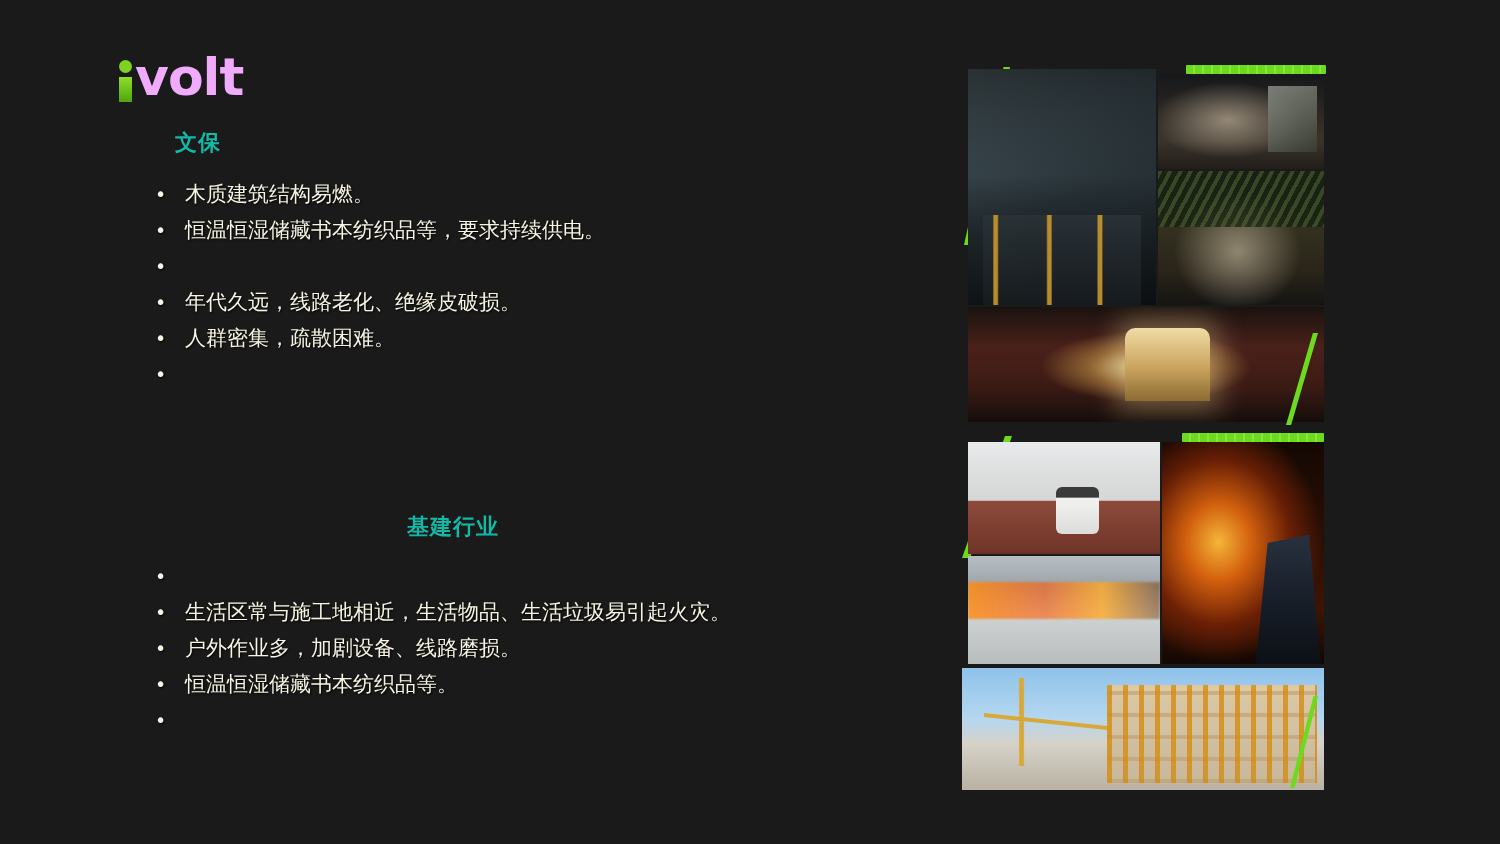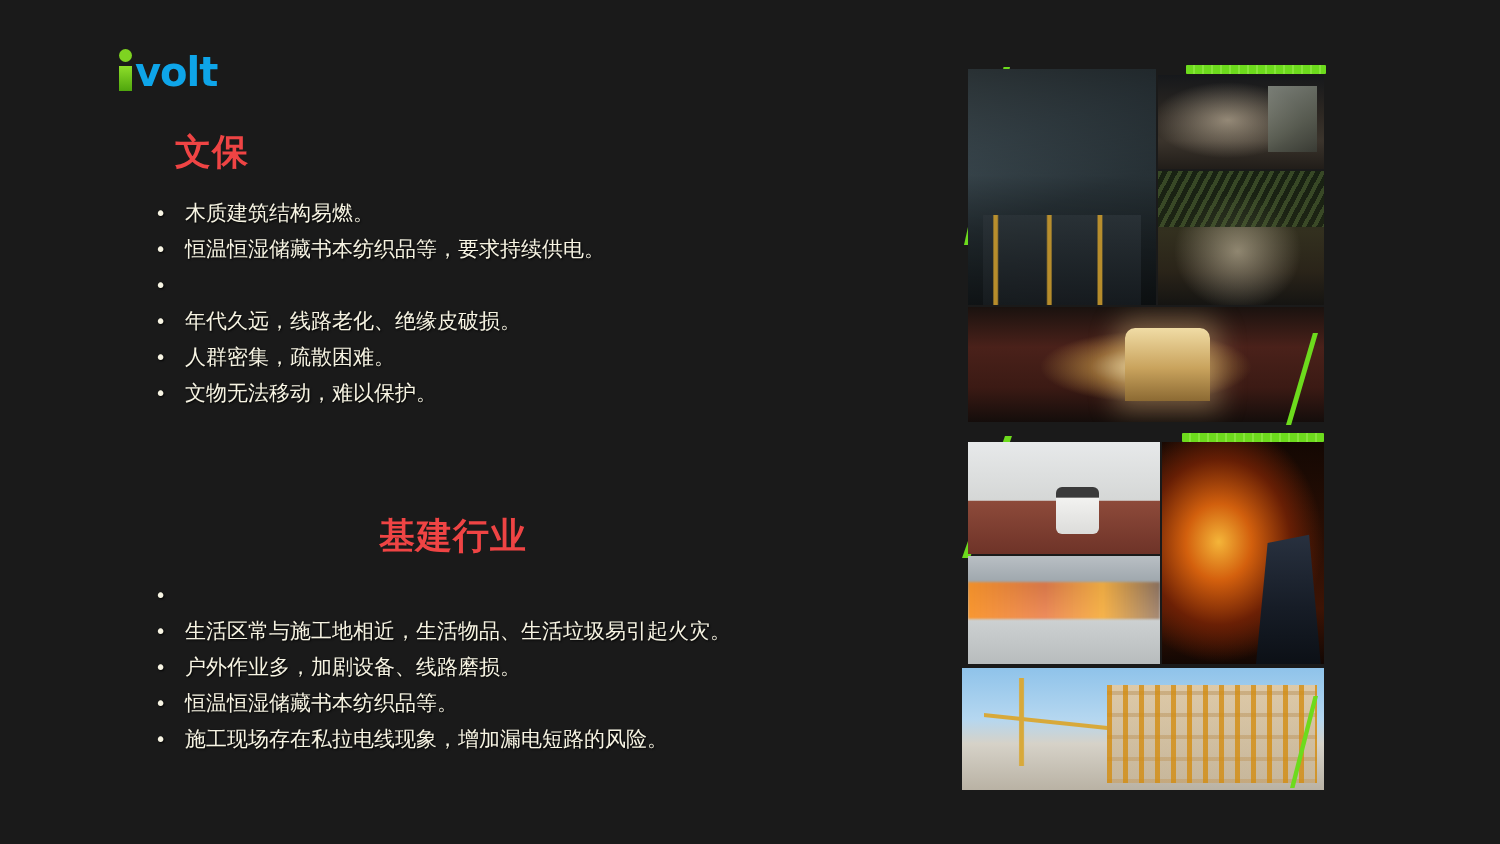--- a/index.html
+++ b/index.html
@@ -18,35 +18,35 @@
   }
   .logo-i .dot {
     position:absolute; left:1px; top:0; width:13px; height:13px;
     border-radius:50%; background:#7ed321;
   }
   .logo-i .stem {
     position:absolute; left:1px; top:17px; width:13px; height:25px;
     background:linear-gradient(180deg,#8ede2a 0%,#4fa60d 100%);
   }
   .logo-word {
-    font-size:40px; font-weight:bold; color:#0ea5e9;
+    font-size:52px; font-weight:bold; color:#f0abfc;
     letter-spacing:-1px; line-height:0.92; margin-left:2px;
     font-family:"DejaVu Sans", sans-serif;
     margin-top:16px;
   }
 
   
   .content { position:absolute; left:0; top:0; width:940px; height:844px; }
 
   .section { position:absolute; }
   .section.s1 { left:175px; top:128px; }
   .section.s2 { left:175px; top:512px; }
 
   .sec-title {
-    font-size:36px; font-weight:bold; color:#ef4444;
+    font-size:22px; font-weight:bold; color:#14b8a6;
     letter-spacing:1px; margin-bottom:18px;
     font-family:"DejaVu Sans", sans-serif;
   }
   .section.s2 .sec-title { margin-bottom:16px;text-align:center; }
 
   .bullets { list-style:none; }
   .bullet {
     display:flex; align-items:flex-start;
     font-size:21px; color:#f7f4e3;
     line-height:36px;
@@ -207,21 +207,20 @@
         <li class="bullet">
           <span class="dot-mark">•</span>
           <span class="btext">年代久远，线路老化、绝缘皮破损。</span>
         </li>
         <li class="bullet">
           <span class="dot-mark">•</span>
           <span class="btext">人群密集，疏散困难。</span>
         </li>
         <li class="bullet">
           <span class="dot-mark">•</span>
-          <span class="btext">文物无法移动，难以保护。</span>
         </li>
       </ul>
     </div>
 
     <div class="section s2">
       <div class="sec-title">基建行业</div>
       <ul class="bullets">
         <li class="bullet">
           <span class="dot-mark">•</span>
         </li>
@@ -232,21 +231,20 @@
         <li class="bullet">
           <span class="dot-mark">•</span>
           <span class="btext">户外作业多，加剧设备、线路磨损。</span>
         </li>
         <li class="bullet">
           <span class="dot-mark">•</span>
           <span class="btext">恒温恒湿储藏书本纺织品等。</span>
         </li>
         <li class="bullet">
           <span class="dot-mark">•</span>
-          <span class="btext">施工现场存在私拉电线现象，增加漏电短路的风险。</span>
         </li>
       </ul>
     </div>
   </div>
 
   <div class="collage" id="collage1">
     <div class="accent accent-diag" style="left:14px; top:12px; width:46px; height:178px;
                 clip-path:polygon(86% 0,100% 0,16% 100%,0 100%);"></div>
 
     <div class="accent accent-bar" style="left:236px; top:10px; width:140px;"></div>

